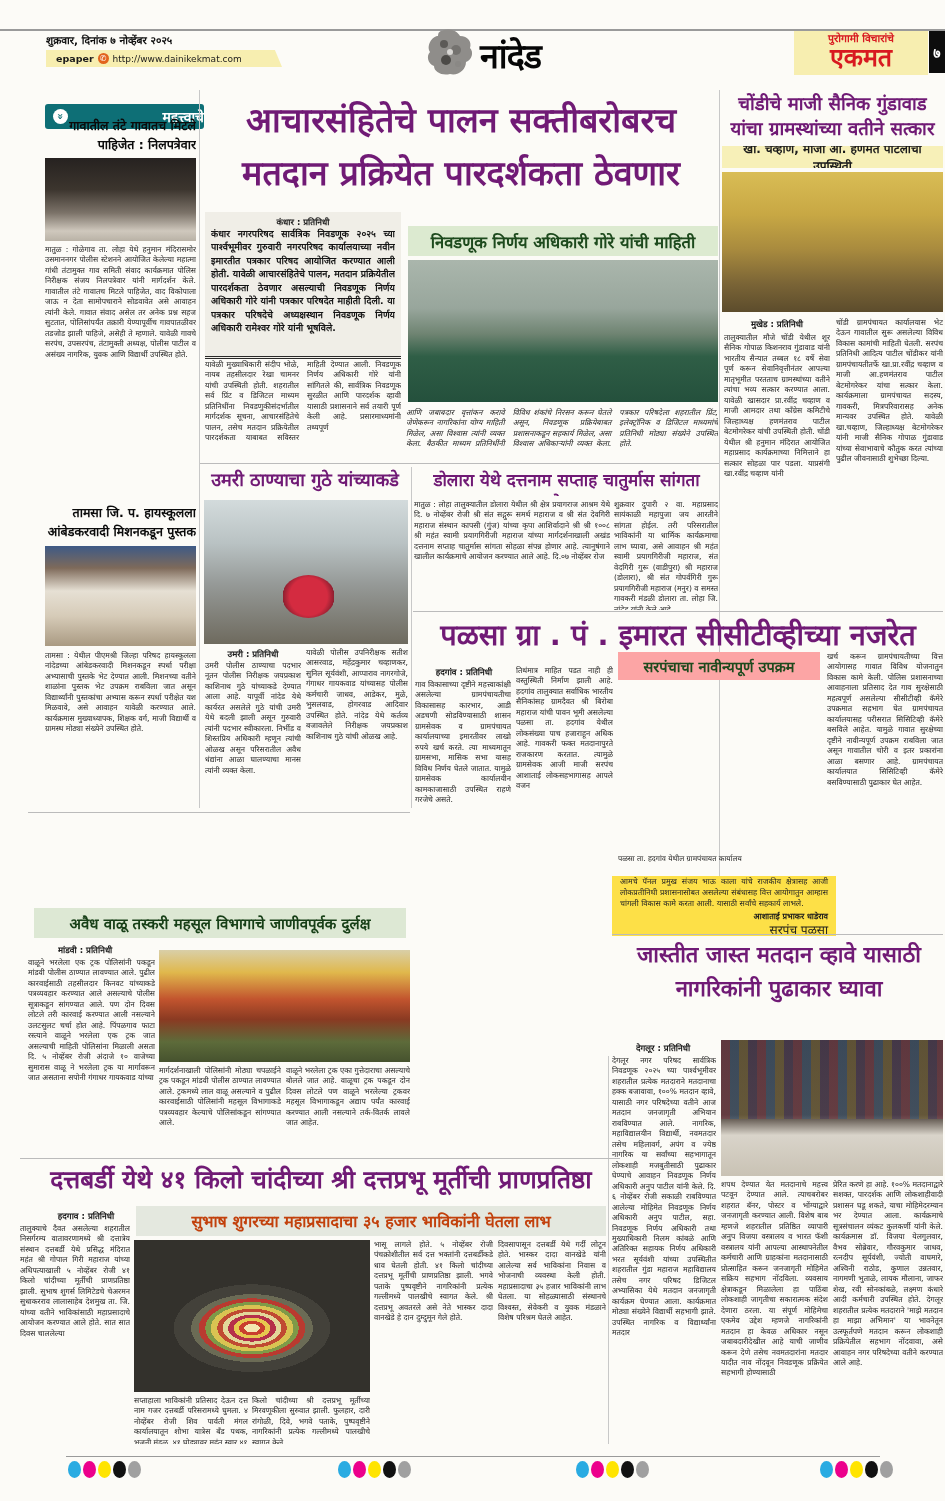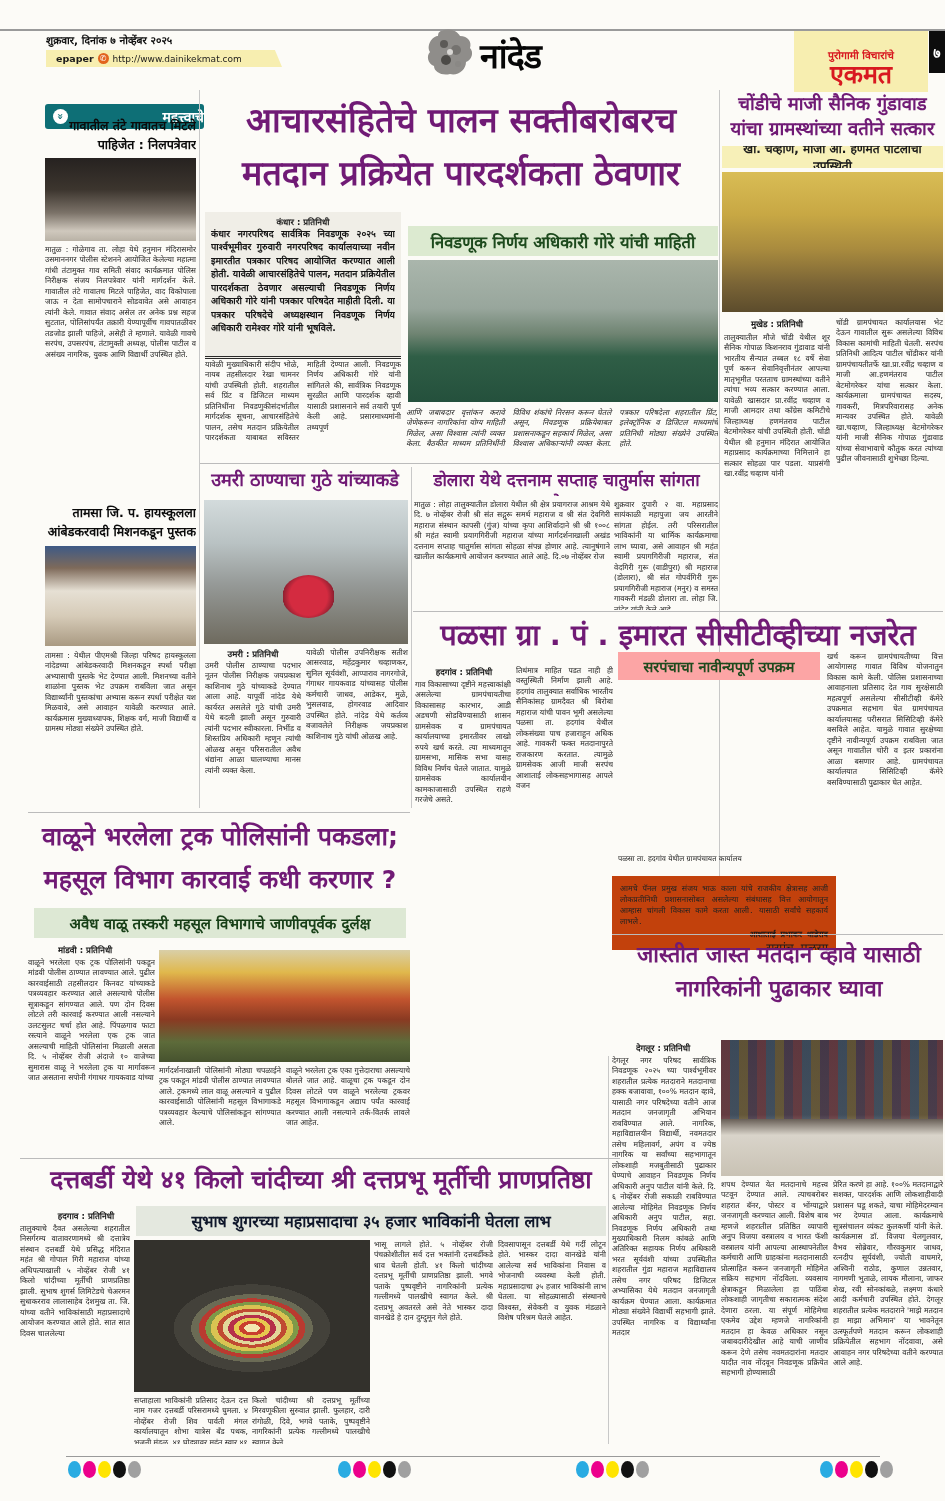--- a/index.html
+++ b/index.html
@@ -15,21 +15,21 @@
   .byline{font-size:8.5px;font-weight:bold;text-align:center;overflow:hidden;white-space:nowrap;}
   .body-sm{font-size:7.6px;line-height:1.38;text-align:justify;color:#222;overflow:hidden;}
   .caption{font-size:7.4px;line-height:1.3;color:#222;overflow:hidden;text-align:justify;}
   
   .date-line{font-size:10.5px;font-weight:bold;color:#101010;white-space:nowrap;}
   .ribbon{background:#f7eeb0;display:flex;align-items:center;gap:4px;padding:0 8px 0 10px;
           clip-path:polygon(0 0,97% 0,100% 100%,0 100%);font-size:9.5px;font-weight:bold;}
   .phone-ic{display:inline-flex;width:11px;height:11px;border-radius:50%;background:#e2641e;color:#fff;
             font-size:8px;align-items:center;justify-content:center;line-height:1;}
   .edition{font-size:34px;font-weight:900;color:#060606;letter-spacing:-1px;white-space:nowrap;}
-  .mast-box{background:#f7eeb0;text-align:center;padding-top:19px;}
+  .mast-box{background:#f7eeb0;text-align:center;padding-top:2px;}
   .mast-tag{font-size:10.5px;font-weight:bold;color:#d81920;line-height:1.1;}
   .mast-title{font-size:25px;font-weight:900;color:#d81920;line-height:1.0;}
   .page-box{background:#0d0d0d;color:#fff;display:flex;align-items:center;justify-content:center;
             font-size:14px;font-weight:bold;}
   
   .teal-box{background:#0e6f76;border-radius:3px;display:flex;align-items:center;gap:7px;padding-left:8px;}
   .teal-ic{width:15px;height:15px;border-radius:50%;background:#fff;color:#0e6f76;display:flex;
            align-items:center;justify-content:center;font-size:10px;font-weight:900;transform:rotate(90deg);}
   .teal-title{color:#fff;font-weight:800;font-size:14px;}
   
@@ -51,21 +51,21 @@
         #b93a30 43% 49%, #6b6b55 49% 56%, #43413a 56% 72%, #33312c 72% 100%);}
   .sign-band{position:absolute;left:8%;top:22%;width:84%;height:16%;background:#1d4f3a;
              display:flex;align-items:center;justify-content:center;color:#fff;
              font-size:9px;font-weight:bold;white-space:nowrap;overflow:hidden;border:1px solid #d8d0b8;}
   .bouquet{position:absolute;left:38%;top:52%;width:26%;height:30%;border-radius:50%;
            background:radial-gradient(circle,#d42b40 0 55%,#8e1f30 75%,transparent 76%);}
   
   .introbox{background:#f0eee7;border-bottom:3px double #2a2a2a;padding:4px 6px;}
   .intro-text{font-size:9.3px;line-height:1.45;font-weight:600;text-align:justify;color:#151515;overflow:hidden;}
   
-  .quotebox{background:#c2410c;padding:8px 8px;overflow:hidden;font-family:Liberation Mono, monospace;}
+  .quotebox{background:#fde047;padding:1px 8px;overflow:hidden;}
   .quote-text{font-size:7.8px;line-height:1.4;text-align:justify;color:#222;}
   .quote-by{font-size:8px;font-weight:bold;text-align:right;}
   .quote-role{font-size:12px;text-align:right;}
   
   .dotrow{display:flex;gap:2px;}
   .dot{width:13px;height:17px;border-radius:50%;}
   .d-c{background:#29abe2;} .d-m{background:#ec008c;} .d-y{background:#ffe400;}
   .d-k{background:#111111;} .d-g{background:#a0a0a0;}
   .cols2{column-count:2;column-gap:8px;}
   .cols3{column-count:3;column-gap:8px;font-style:italic;}
@@ -154,21 +154,20 @@
   <div class="abs kicker" style="left:618px;top:652px;width:202px;height:28px;background:#fca5a5;color:#1d4a1d;font-size:14.5px;">सरपंचाचा नावीन्यपूर्ण उपक्रम</div>
   <div class="abs caption" style="left:618px;top:854px;width:202px;height:20px;">पळसा ता. हदगांव येथील ग्रामपंचायत कार्यालय</div>
   <div class="abs quotebox" style="left:612px;top:876px;width:208px;height:58px;">
     <div class="quote-text">आमचे पॅनल प्रमुख संजय भाऊ काला यांचे राजकीय क्षेत्रासह आजी लोकप्रतीनिधी प्रशासनासोबत असलेल्या संबंधासह वित्त आयोगातुन आम्हास चांगली विकास कामे करता आली. यासाठी सर्वांचे सहकार्य लाभले.</div>
     <div class="quote-by">आशाताई प्रभाकर धाडेराव</div>
     <div class="quote-role">सरपंच पळसा</div>
   </div>
   <div class="abs body-sm" style="left:827px;top:652px;width:116px;height:282px;">खर्च करून ग्रामपंचायतीच्या वित्त आयोगासह गावात विविध योजनातुन विकास कामे केली. पोलिस प्रशासनाच्या आवाहनाला प्रतिसाद देत गाव सुरक्षेसाठी महत्वपूर्ण असलेल्या सीसीटीव्ही कॅमेरे उपक्रमात सहभाग घेत ग्रामपंचायत कार्यालयासह परीसरात सिसिटिव्ही कॅमेरे बसविले आहेत. यामुळे गावात सुरक्षेच्या दृष्टीने नावीन्यपूर्ण उपक्रम राबविला जात असून गावातील चोरी व इतर प्रकारांना आळा बसणार आहे. ग्रामपंचायत कार्यालयात सिसिटिव्ही कॅमेरे बसविण्यासाठी पुढाकार घेत आहेत.</div>
 
   <div class="abs rule-h" style="left:28px;top:812px;width:382px;height:1px;background:#bbb;"></div>
-  <div class="abs headline" style="left:30px;top:816px;width:380px;height:88px;font-size:25px;line-height:1.7;">वाळूने भरलेला ट्रक पोलिसांनी पकडला; महसूल विभाग कारवाई कधी करणार ?</div>
   <div class="abs kicker" style="left:34px;top:908px;width:372px;height:30px;background:#dde8d4;color:#173f17;font-size:15px;">अवैध वाळू तस्करी महसूल विभागाचे जाणीवपूर्वक दुर्लक्ष</div>
   <div class="abs byline" style="left:58px;top:944px;width:110px;text-align:left;">मांडवी : प्रतिनिधी</div>
   <div class="abs body-sm" style="left:28px;top:958px;width:127px;height:200px;">वाळूने भरलेला एक ट्रक पोलिसांनी पकडून मांडवी पोलीस ठाण्यात लावण्यात आले. पुढील कारवाईसाठी तहसीलदार किनवट यांच्याकडे पत्रव्यवहार करण्यात आले असल्याचे पोलीस सूत्राकडून सांगण्यात आले. पण दोन दिवस लोटले तरी कारवाई करण्यात आली नसल्याने उलटसुलट चर्चा होत आहे. पिंपळगाव फाटा रस्त्याने वाळूने भरलेला एक ट्रक जात असल्याची माहिती पोलिसांना मिळाली असता दि. ५ नोव्हेंबर रोजी अंदाजे १० वाजेच्या सुमारास वाळू ने भरलेला ट्रक या मार्गावरून जात असताना सपोनी गंगाधर गायकवाड यांच्या</div>
   <div class="abs ph ph-truck" style="left:159px;top:950px;width:251px;height:112px;"></div>
   <div class="abs body-sm" style="left:159px;top:1066px;width:122px;height:92px;">मार्गदर्शनाखाली पोलिसांनी मोठ्या चपळाईने ट्रक पकडून मांडवी पोलीस ठाण्यात लावण्यात आले. ट्रकमध्ये लाल वाळू असल्याने व पुढील कारवाईसाठी पोलिसांनी महसूल विभागाकडे पत्रव्यवहार केल्याचे पोलिसांकडून सांगण्यात आले.</div>
   <div class="abs body-sm" style="left:286px;top:1066px;width:124px;height:92px;">वाळूने भरलेला ट्रक एका गुत्तेदाराचा असल्याचे बोलले जात आहे. वाळूचा ट्रक पकडून दोन दिवस लोटले पण वाळूने भरलेल्या ट्रकवर महसूल विभागाकडून अद्याप पर्यंत कारवाई करण्यात आली नसल्याने तर्क-वितर्क लावले जात आहेत.</div>
 
   <div class="abs rule-h" style="left:612px;top:934px;width:331px;height:1px;background:#bbb;"></div>
   <div class="abs headline" style="left:616px;top:938px;width:326px;height:70px;font-size:22px;line-height:1.55;">जास्तीत जास्त मतदान व्हावे यासाठी नागरिकांनी पुढाकार घ्यावा</div>
   <div class="abs byline" style="left:636px;top:1042px;width:120px;text-align:left;">देगलूर : प्रतिनिधी</div>
@@ -176,21 +175,21 @@
   <div class="abs ph ph-shop" style="left:721px;top:1040px;width:222px;height:136px;">
     <div class="shelves"></div>
   </div>
   <div class="abs body-sm" style="left:721px;top:1180px;width:107px;height:264px;">शपथ देण्यात येत मतदानाचे महत्त्व पटवून देण्यात आले. त्याचबरोबर शहरात बॅनर, पोस्टर व भोंग्याद्वारे जनजागृती करण्यात आली. विशेष बाब म्हणजे शहरातील प्रतिष्ठित व्यापारी अनुप विजया वस्त्रालय व भारत फॅशी वस्त्रालय यांनी आपल्या आस्थापनेतील कर्मचारी आणि ग्राहकांना मतदानासाठी प्रोत्साहित करून जनजागृती मोहिमेत सक्रिय सहभाग नोंदविला. व्यवसाय क्षेत्राकडून मिळालेला हा पाठिंबा लोकशाही जागृतीचा सकारात्मक संदेश देणारा ठरला. या संपूर्ण मोहिमेचा एकमेव उद्देश म्हणजे नागरिकांनी मतदान हा केवळ अधिकार नसून जबाबदारीदेखील आहे याची जाणीव करून देणे तसेच नवमतदारांना मतदार यादीत नाव नोंदवून निवडणूक प्रक्रियेत सहभागी होण्यासाठी</div>
   <div class="abs body-sm" style="left:833px;top:1180px;width:110px;height:264px;">प्रेरित करणे हा आहे. १००% मतदानाद्वारे सशक्त, पारदर्शक आणि लोकशाहीवादी प्रशासन घडू शकते, याचा मोहिमेदरम्यान भर देण्यात आला. कार्यक्रमाचे सूत्रसंचालन व्यंकट कुलकर्णी यांनी केले. कार्यक्रमास डॉ. विजया येलगुलवार, वैभव सोब्रेवार, गौरवकुमार जाधव, रत्नदीप सूर्यवंशी, ज्योती वाघमारे, अश्विनी राठोड, कुणाल उन्नतवार, नागमणी भुताळे, लायक मौलाना, जाफर शेख, रवी सोनकांबळे, लक्ष्मण कंधारे आदी कर्मचारी उपस्थित होते. देगलूर शहरातील प्रत्येक मतदाराने 'माझे मतदान हा माझा अभिमान' या भावनेतून उत्स्फूर्तपणे मतदान करून लोकशाही प्रक्रियेतील सहभाग नोंदवावा, असे आवाहन नगर परिषदेच्या वतीने करण्यात आले आहे.</div>
   <div class="abs rule-v" style="left:608px;top:1056px;width:1px;height:388px;"></div>
 
   <div class="abs rule-h" style="left:20px;top:1158px;width:600px;height:1px;background:#bbb;"></div>
   <div class="abs headline" style="left:22px;top:1162px;width:598px;height:38px;font-size:24.5px;">दत्तबर्डी येथे ४१ किलो चांदीच्या श्री दत्तप्रभू मूर्तीची प्राणप्रतिष्ठा</div>
   <div class="abs byline" style="left:36px;top:1210px;width:100px;">हदगाव : प्रतिनिधी</div>
-  <div class="abs kicker" style="left:136px;top:1206px;width:470px;height:30px;background:#e4e8df;color:#0f172a;font-size:16px;">सुभाष शुगरच्या महाप्रसादाचा ३५ हजार भाविकांनी घेतला लाभ</div>
+  <div class="abs kicker" style="left:136px;top:1206px;width:470px;height:30px;background:#e4e8df;color:#c2410c;font-size:16px;">सुभाष शुगरच्या महाप्रसादाचा ३५ हजार भाविकांनी घेतला लाभ</div>
   <div class="abs body-sm" style="left:20px;top:1224px;width:110px;height:220px;">तालुक्याचे दैवत असलेल्या शहरातील निसर्गरम्य वातावरणामध्ये श्री दत्तात्रेय संस्थान दत्तबर्डी येथे प्रसिद्ध मंदिरात महंत श्री गोपाल गिरी महाराज यांच्या अधिपत्याखाली ५ नोव्हेंबर रोजी ४१ किलो चांदीच्या मूर्तीची प्राणप्रतिष्ठा झाली. सुभाष शुगर्स लिमिटेडचे चेअरमन सुधाकरराव लालासाहेब देशमुख ता. जि. यांच्या वतीने भाविकांसाठी महाप्रसादाचे आयोजन करण्यात आले होते. सात सात दिवस चाललेल्या</div>
   <div class="abs ph ph-rangoli" style="left:134px;top:1240px;width:236px;height:152px;"></div>
   <div class="abs body-sm" style="left:134px;top:1396px;width:114px;height:48px;">सप्ताहाला भाविकांनी प्रतिसाद देऊन दत्त नाम गजर दत्तबर्डी परिसरामध्ये घुमला. ४ नोव्हेंबर रोजी शिव पार्वती मंगल कार्यालयातून शोभा यात्रेस बँड पथक, भजनी मंडळ, ४१ घोड्यावर महंत स्वार ४१</div>
   <div class="abs body-sm" style="left:252px;top:1396px;width:118px;height:48px;">किलो चांदीच्या श्री दत्तप्रभू मूर्तीच्या मिरवणूकीला सुरुवात झाली. फुलहार, दारी रांगोळी, दिवे, भगवे पताके, पुष्पवृष्टीने नागरिकांनी प्रत्येक गल्लीमध्ये पालखीचे स्वागत केले.</div>
   <div class="abs body-sm" style="left:374px;top:1240px;width:119px;height:204px;">भासू लागले होते. ५ नोव्हेंबर रोजी पंचक्रोशीतील सर्व दत्त भक्तांनी दत्तबर्डीकडे धाव घेतली होती. ४१ किलो चांदीच्या दत्तप्रभू मूर्तीची प्राणप्रतिष्ठा झाली. भगवे पताके पुष्पवृष्टीने नागरिकांनी प्रत्येक गल्लीमध्ये पालखीचे स्वागत केले. श्री दत्तप्रभू अवतरले असे नेते भास्कर दादा वानखेडे हे दान दुम्दुमून गेले होते.</div>
   <div class="abs body-sm" style="left:498px;top:1240px;width:108px;height:204px;">दिवसापासून दत्तबर्डी येथे गर्दी लोटून होते. भास्कर दादा वानखेडे यांनी आलेल्या सर्व भाविकांना निवास व भोजनाची व्यवस्था केली होती. महाप्रसादाचा ३५ हजार भाविकांनी लाभ घेतला. या सोहळ्यासाठी संस्थानचे विश्वस्त, सेवेकरी व युवक मंडळाने विशेष परिश्रम घेतले आहेत.</div>
 
   <div class="abs rule-h" style="left:66px;top:1456px;width:814px;height:1px;"></div>
   <div class="abs dotrow" style="left:68px;top:1461px;">
     <span class="dot d-c"></span>

